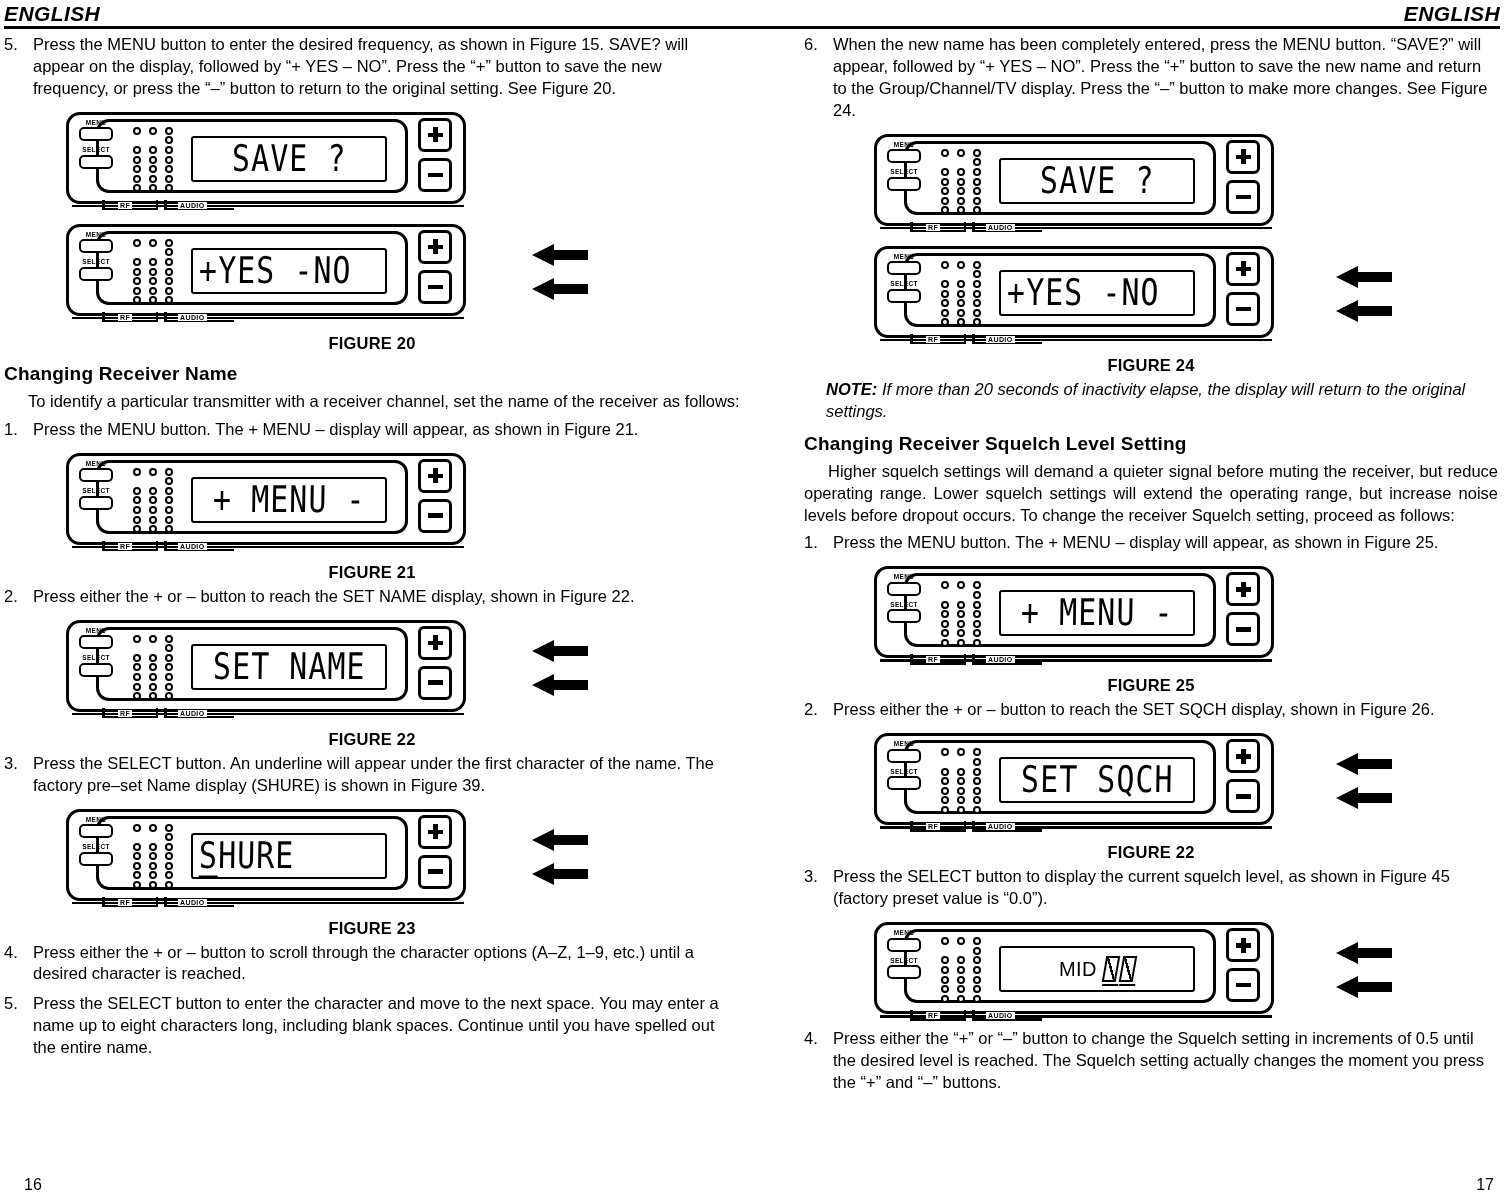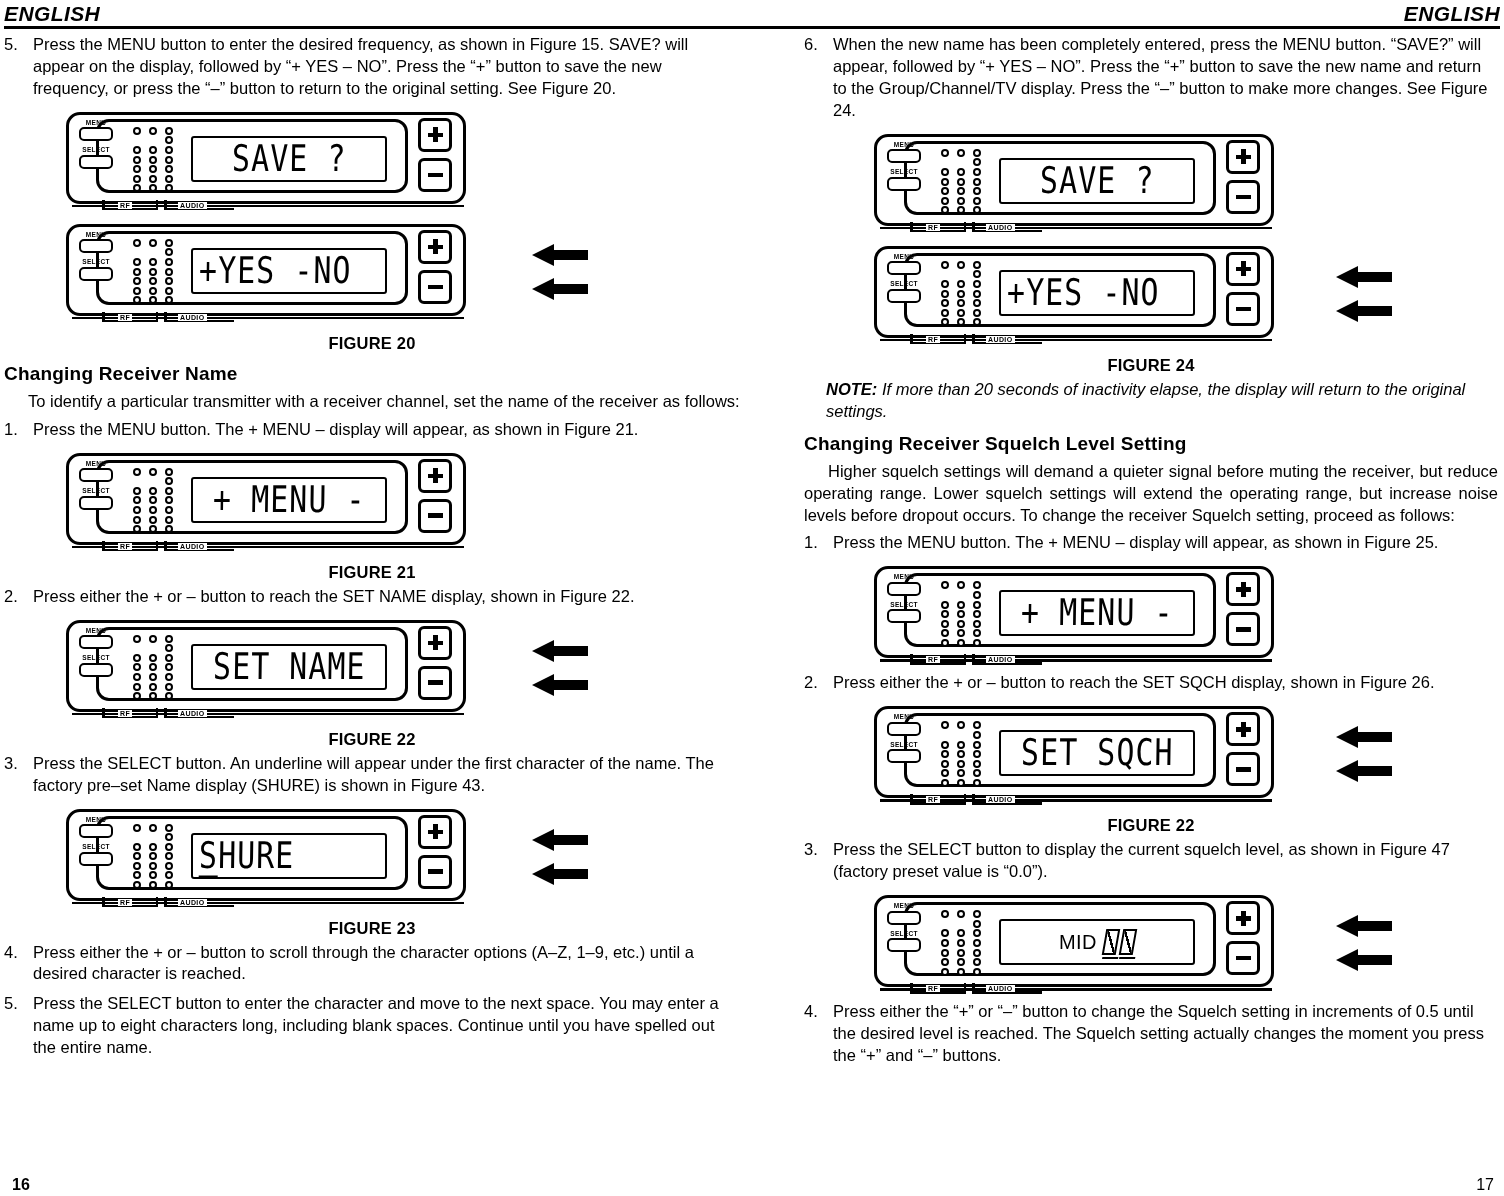--- a/index.html
+++ b/index.html
@@ -102,21 +102,21 @@
     margin: 4px 0 4px 0;
     letter-spacing: 0.2px;
   }
 
   
   .pagenum {
     position: absolute;
     bottom: 2px;
     font-size: 16px;
   }
-  .pagenum.left  { left: 12px; font-weight: bold; }
+  .pagenum.left  { left: 24px; }
   .pagenum.right { right: 10px; }
 
   
   .fig {
     position: relative;
     height: 110px;
     margin: 6px 0 0 0;
   }
   .fig.tight { margin-top: 2px; }
 
@@ -693,21 +693,21 @@
             <div class="ra-base" style="left:0;right:0"></div>
             <div class="ra-lbl" style="left:14px">AUDIO</div>
           </div>
         </div>
       </div>
     </div>
     <div class="figcap">FIGURE 22</div>
 
     <div class="numlist just">
       <span class="num">3.</span>
-      <span class="txt">Press the SELECT button. An underline will appear under the first character of the name. The factory pre–set Name display (SHURE) is shown in Figure 43.</span>
+      <span class="txt">Press the SELECT button. An underline will appear under the first character of the name. The factory pre–set Name display (SHURE) is shown in Figure 39.</span>
     </div>
 
     <div class="fig">
       <div class="panel-wrap">
         <div class="arrow left-select">
           <svg viewBox="0 0 56 22">
               <path d="M0 6 L34 6 L34 0 L56 11 L34 22 L34 16 L0 16 Z" fill="#000"></path>
             </svg>
         </div>
         <div class="shell"></div>
@@ -1070,20 +1070,21 @@
             <div class="ra-lbl" style="left:16px">RF</div>
           </div>
           <div class="ra-grp" style="left:92px;width:70px">
             <div class="ra-tick" style="left:0"></div>
             <div class="ra-base" style="left:0;right:0"></div>
             <div class="ra-lbl" style="left:14px">AUDIO</div>
           </div>
         </div>
       </div>
     </div>
+    <div class="figcap">FIGURE 25</div>
 
     <div class="numlist">
       <span class="num">2.</span>
       <span class="txt">Press either the + or – button to reach the SET SQCH display, shown in Figure 26.</span>
     </div>
 
     <div class="fig">
       <div class="panel-wrap r">
         <div class="shell"></div>
         <div class="face">
@@ -1165,21 +1166,21 @@
             <div class="ra-base" style="left:0;right:0"></div>
             <div class="ra-lbl" style="left:14px">AUDIO</div>
           </div>
         </div>
       </div>
     </div>
     <div class="figcap">FIGURE 22</div>
 
     <div class="numlist just">
       <span class="num">3.</span>
-      <span class="txt">Press the SELECT button to display the current squelch level, as shown in Figure 47 (factory preset value is “0.0”).</span>
+      <span class="txt">Press the SELECT button to display the current squelch level, as shown in Figure 45 (factory preset value is “0.0”).</span>
     </div>
 
     <div class="fig">
       <div class="panel-wrap r">
         <div class="arrow left-select">
           <svg viewBox="0 0 56 22">
               <path d="M0 6 L34 6 L34 0 L56 11 L34 22 L34 16 L0 16 Z" fill="#000"></path>
             </svg>
         </div>
         <div class="shell"></div>

